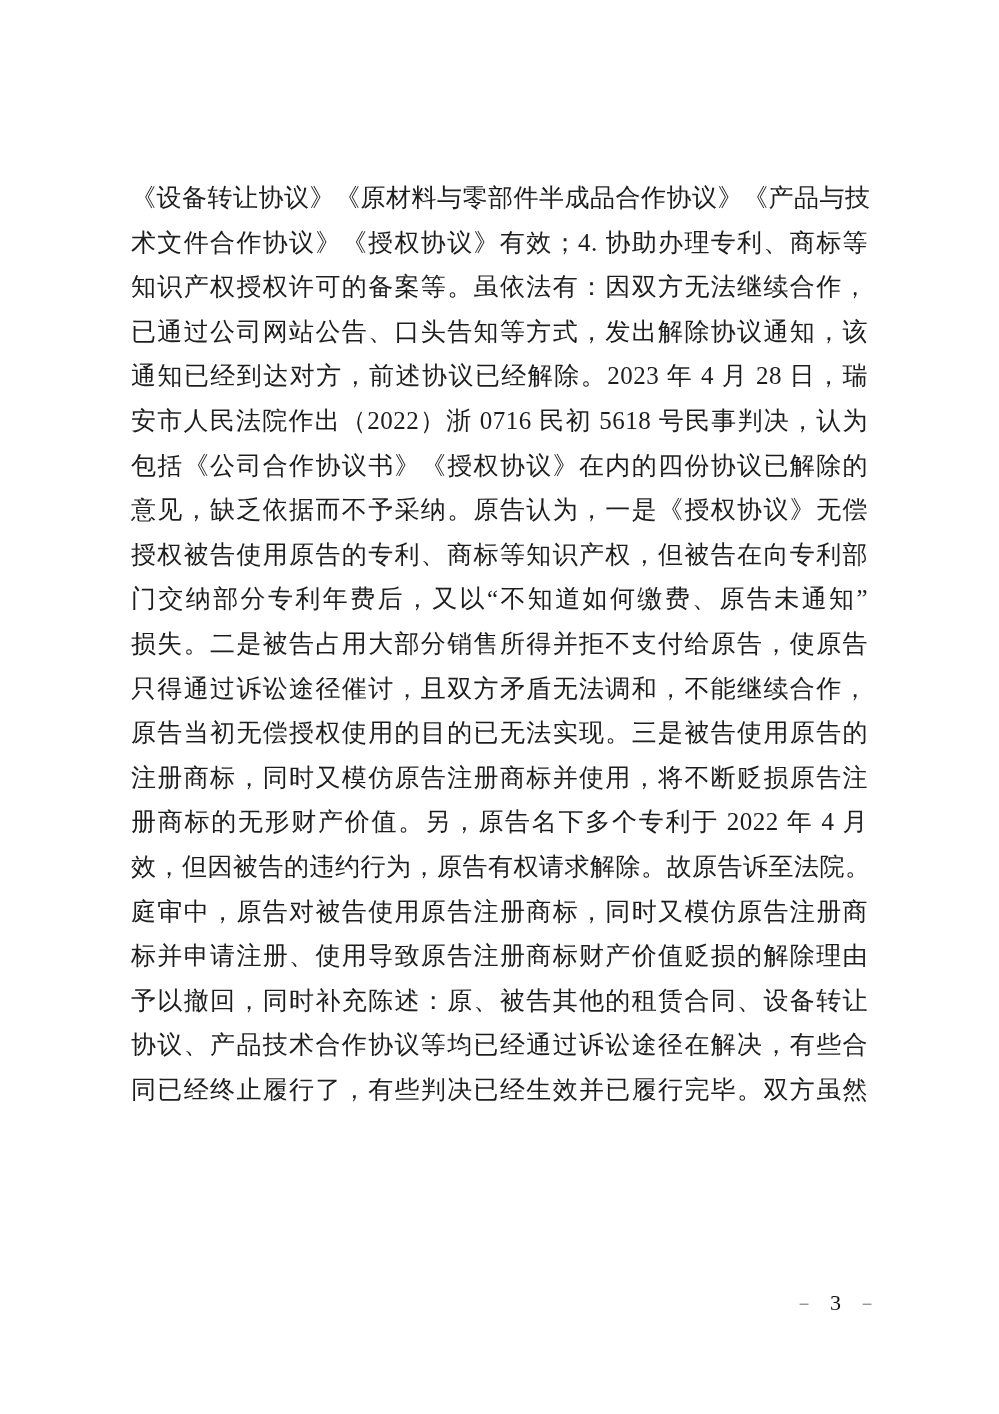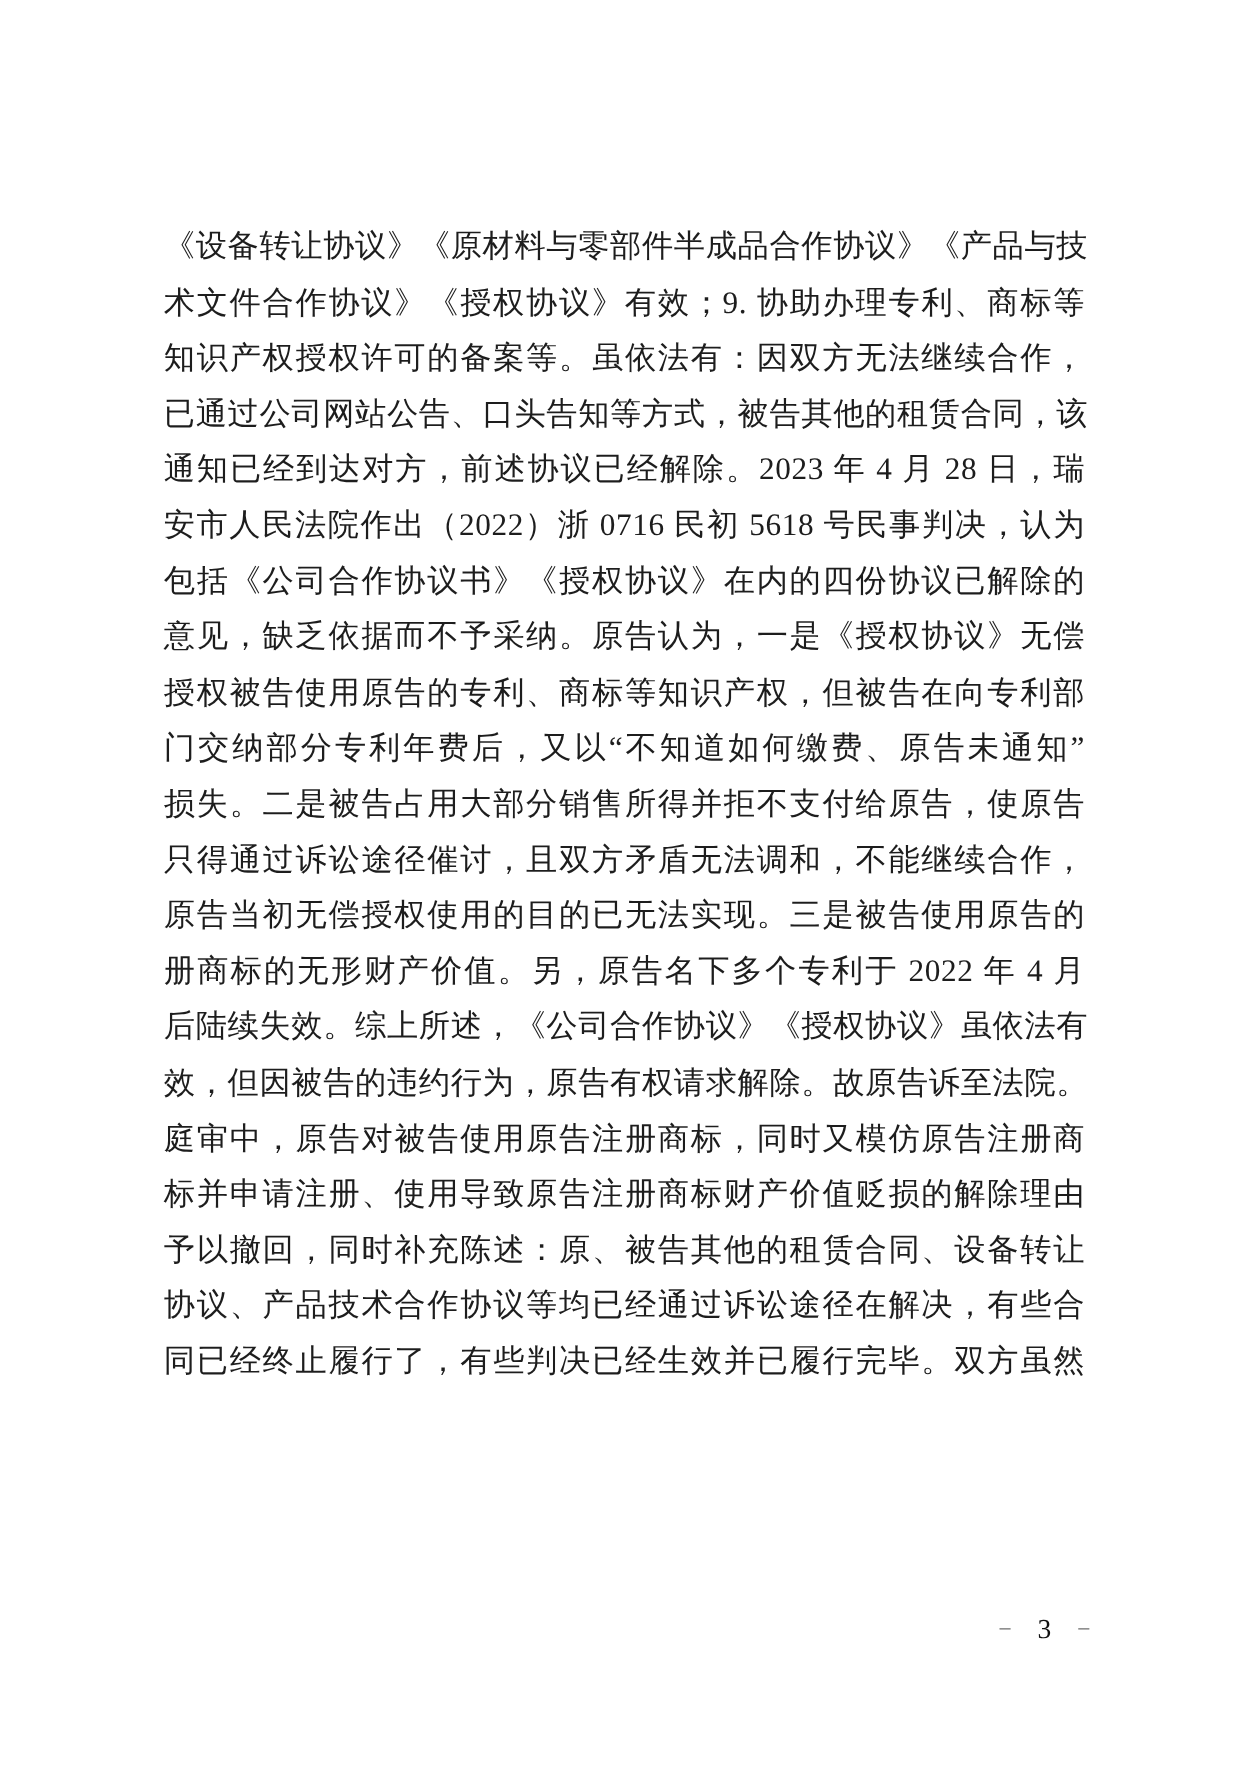--- a/index.html
+++ b/index.html
@@ -53,34 +53,34 @@
   .footer .num {
     color: #111111;
   }
 </style>
 </head>
 <body>
 
 <div class="page">
   <div class="text-block">
     <div class="text-line">《设备转让协议》《原材料与零部件半成品合作协议》《产品与技</div>
-    <div class="text-line">术文件合作协议》《授权协议》有效；9. 协助办理专利、商标等</div>
+    <div class="text-line">术文件合作协议》《授权协议》有效；4. 协助办理专利、商标等</div>
     <div class="text-line">知识产权授权许可的备案等。虽依法有：因双方无法继续合作，</div>
-    <div class="text-line">已通过公司网站公告、口头告知等方式，被告其他的租赁合同，该</div>
+    <div class="text-line">已通过公司网站公告、口头告知等方式，发出解除协议通知，该</div>
     <div class="text-line">通知已经到达对方，前述协议已经解除。2023 年 4 月 28 日，瑞</div>
     <div class="text-line">安市人民法院作出（2022）浙 0716 民初 5618 号民事判决，认为</div>
     <div class="text-line">包括《公司合作协议书》《授权协议》在内的四份协议已解除的</div>
     <div class="text-line">意见，缺乏依据而不予采纳。原告认为，一是《授权协议》无偿</div>
     <div class="text-line">授权被告使用原告的专利、商标等知识产权，但被告在向专利部</div>
     <div class="text-line">门交纳部分专利年费后，又以“不知道如何缴费、原告未通知”</div>
     <div class="text-line">损失。二是被告占用大部分销售所得并拒不支付给原告，使原告</div>
     <div class="text-line">只得通过诉讼途径催讨，且双方矛盾无法调和，不能继续合作，</div>
     <div class="text-line">原告当初无偿授权使用的目的已无法实现。三是被告使用原告的</div>
+    <div class="text-line">注册商标，同时又模仿原告注册商标并使用，将不断贬损原告注</div>
     <div class="text-line">册商标的无形财产价值。另，原告名下多个专利于 2022 年 4 月</div>
-    <div class="text-line">后陆续失效。综上所述，《公司合作协议》《授权协议》虽依法有</div>
     <div class="text-line">效，但因被告的违约行为，原告有权请求解除。故原告诉至法院。</div>
     <div class="text-line">庭审中，原告对被告使用原告注册商标，同时又模仿原告注册商</div>
     <div class="text-line">标并申请注册、使用导致原告注册商标财产价值贬损的解除理由</div>
     <div class="text-line">予以撤回，同时补充陈述：原、被告其他的租赁合同、设备转让</div>
     <div class="text-line">协议、产品技术合作协议等均已经通过诉讼途径在解决，有些合</div>
     <div class="text-line">同已经终止履行了，有些判决已经生效并已履行完毕。双方虽然</div>
   </div>
 
   <div class="footer">
     <span class="dash">－</span>

